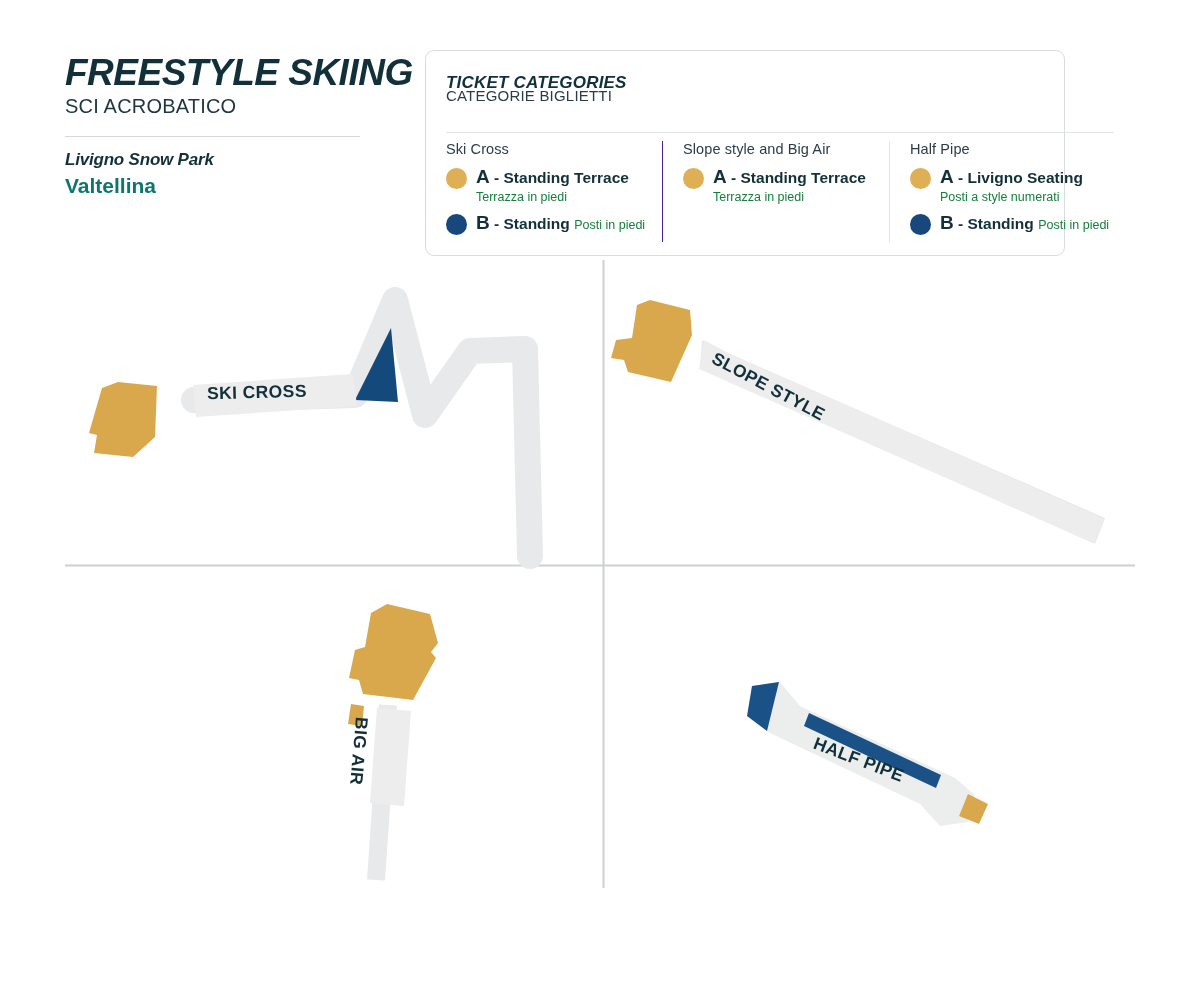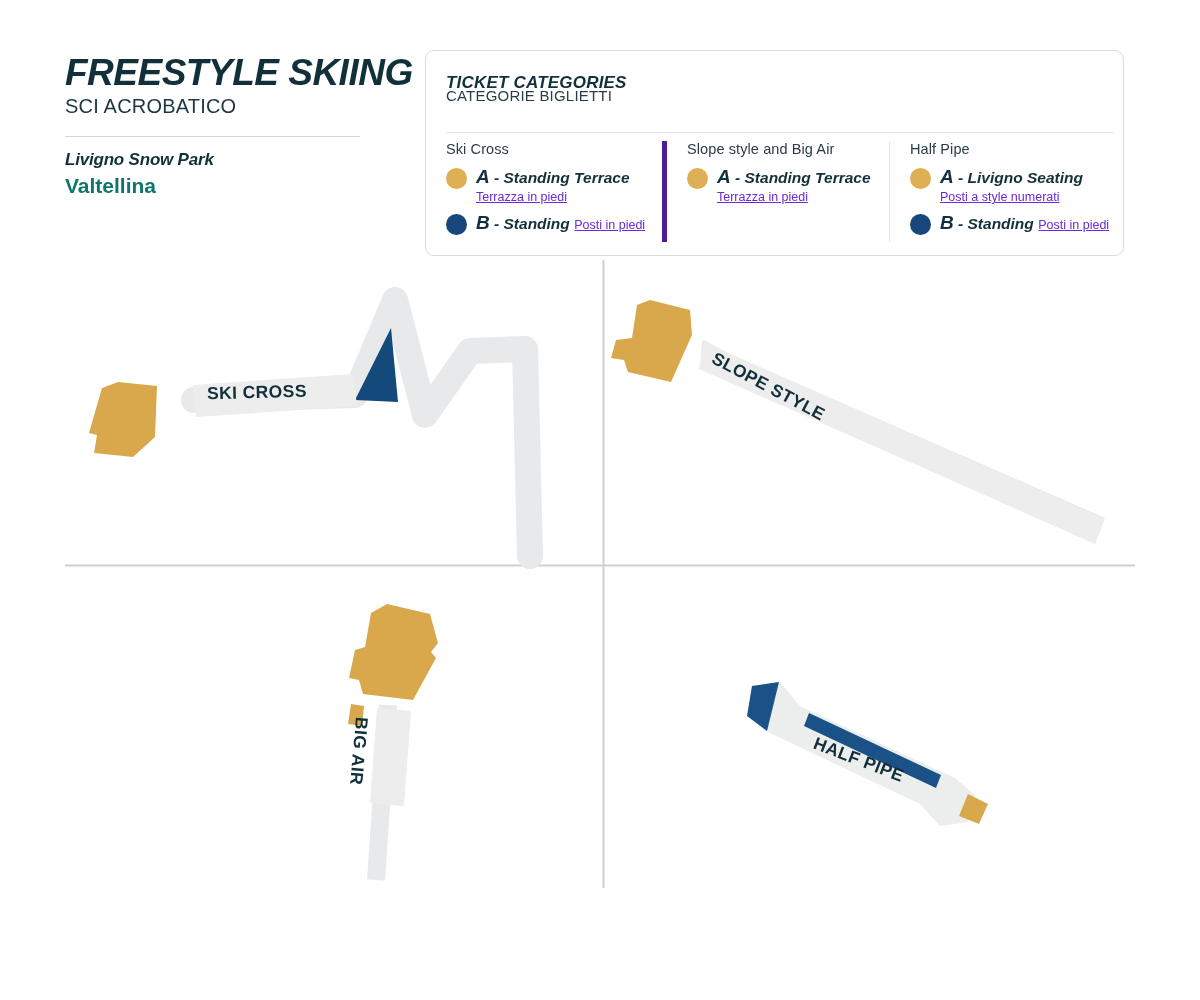--- a/index.html
+++ b/index.html
@@ -64,21 +64,21 @@
     color: #0f766e;
     line-height: 1.25;
     margin-top: 3px;
   }
 
   
   #legend-panel {
     position: absolute;
     left: 425px;
     top: 50px;
-    width: 699px;
+    width: 640px;
     height: 206px;
     border: 1px solid #d9dcdf;
     border-radius: 9px;
     background: #ffffff;
     box-sizing: border-box;
   }
   .legend-title {
     position: absolute;
     left: 20px;
     top: 22px;
@@ -111,21 +111,21 @@
     top: 90px;
     width: 708px;
     display: flex;
   }
   .legend-col {
     box-sizing: border-box;
     padding: 0 0 0 20px;
     position: relative;
   }
   .legend-col.c0 { width: 236px; }
-  .legend-col.c1 { width: 227px; border-left: 5px solid #4c1d95; }
+  .legend-col.c1 { width: 227px; border-left: 1px solid #4c1d95; }
   .legend-col.c2 { width: 245px; border-left: 1px solid #e2e5e8; }
   .col-heading {
     font-size: 14.5px;
     font-weight: 400;
     color: #2a3d47;
     margin-bottom: 9px;
     letter-spacing: 0.1px;
   }
   .legend-entry {
     display: flex;
@@ -141,35 +141,33 @@
   }
   .entry-text {
     margin-left: 9px;
   }
   .entry-main {
     font-size: 15.5px;
     font-weight: 800;
     color: #12303a;
     line-height: 1.12;
     white-space: nowrap;
-    font-style: italic;
   }
   .entry-main .cat-letter {
     font-size: 19px;
     font-weight: 800;
   }
   .entry-sub {
     font-size: 12.5px;
     font-weight: 400;
-    color: #6d28d9;
+    color: #15803d;
     line-height: 1.2;
     margin-top: 1px;
     text-align: right;
     white-space: nowrap;
-    text-decoration: underline;
   }
 
   
   #map-area {
     position: absolute;
     left: 0;
     top: 0;
     width: 1200px;
     height: 1000px;
     pointer-events: none;

